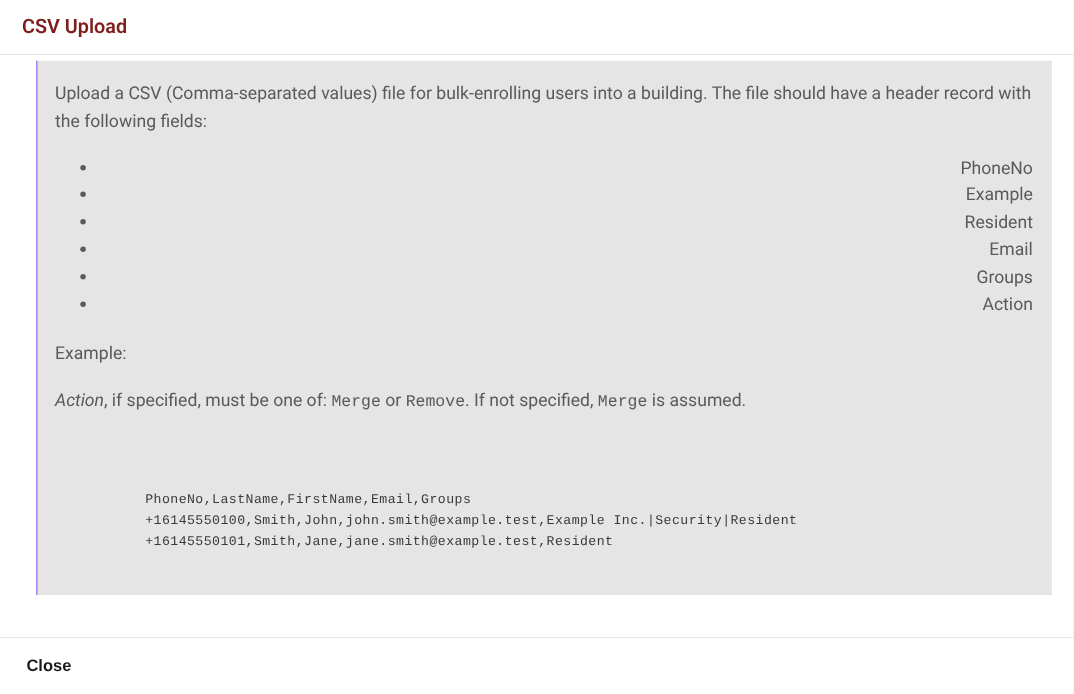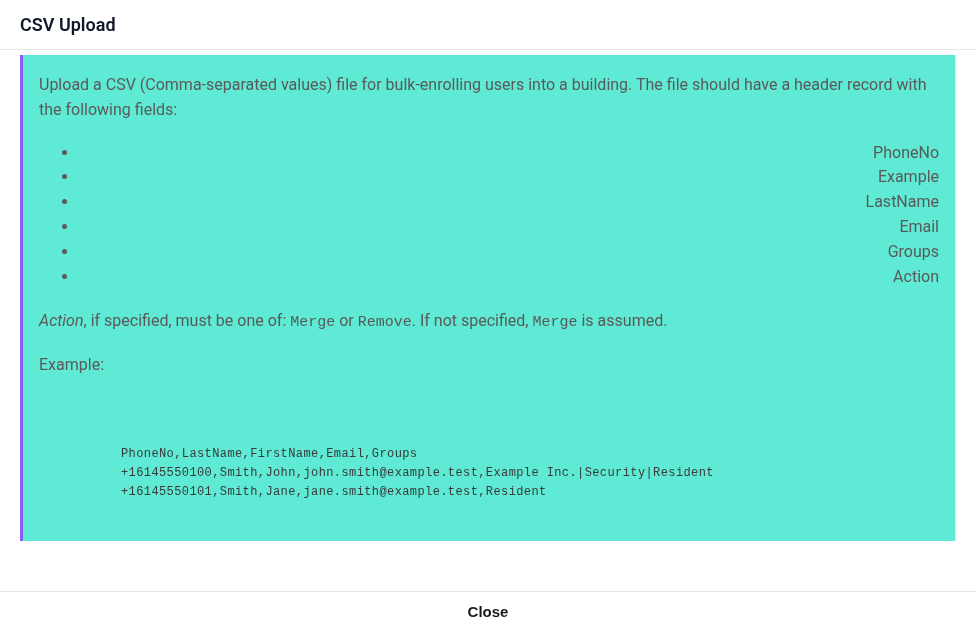--- a/index.html
+++ b/index.html
@@ -17,37 +17,38 @@
       overflow: hidden;
     }
     .header {
       padding: 14px 20px;
       border-bottom: 1px solid #e5e5e5;
       background: #fff;
     }
     .header-title {
       font-size: 18px;
       font-weight: 600;
-      color: #0f172a;
+      color: #7f1d1d;
     }
     .content-wrapper {
       position: absolute;
       top: 55px;
       left: 0;
       right: 0;
       bottom: 52px;
       overflow-y: auto;
       padding: 0 20px;
     }
     .card {
-      background: #5eead4;
-      border-left: 3px solid #8b5cf6;
+      background: #e5e5e5;
+      border-left: 1px solid #8b5cf6;
       border-right: 1px solid #e5e5e5;
       padding: 18px 16px 40px 16px;
       margin-bottom: 20px;
+      margin-left: 13px;
     }
     .desc {
       font-size: 16px;
       line-height: 1.55;
       color: #5a5a5a;
       margin-bottom: 18px;
     }
     ul.fields {
       list-style: disc;
       padding-left: 40px;
@@ -81,26 +82,26 @@
       padding-top: 50px;
       color: #3a3a3a;
       letter-spacing: 0.4px;
       line-height: 1.55;
     }
     .footer {
       position: absolute;
       bottom: 0;
       left: 0;
       right: 0;
-      height: 40px;
+      height: 52px;
       border-top: 1px solid #e5e5e5;
       background: #fff;
       display: flex;
       align-items: center;
-      justify-content: center;
+      justify-content: flex-start;
       padding: 0 20px;
     }
     .close-btn {
       background: none;
       border: none;
       font-size: 15px;
       font-weight: 600;
       color: #1a1a1a;
       cursor: pointer;
       padding: 8px 4px;
@@ -124,32 +125,32 @@
   <div class="header-title">CSV Upload</div>
 </div>
 
 <div class="content-wrapper">
   <div class="card">
     <p class="desc">Upload a CSV (Comma-separated values) file for bulk-enrolling users into a building. The file should have a header record with the following fields:</p>
 
     <ul class="fields">
       <li>PhoneNo</li>
       <li>Example</li>
-      <li>LastName</li>
+      <li>Resident</li>
       <li>Email</li>
       <li>Groups</li>
       <li>Action</li>
     </ul>
 
 
+    <p class="para">Example:</p>
+
     <p class="para">
       <span class="italic">Action</span><span>, if specified, must be one of: </span><span class="mono">Merge</span><span> or </span><span class="mono">Remove</span><span>. If not specified, </span><span class="mono">Merge</span><span> is assumed.</span>
     </p>
-
-    <p class="para">Example:</p>
 
     <pre class="example">PhoneNo,LastName,FirstName,Email,Groups
 +16145550100,Smith,John,john.smith@example.test,Example Inc.|Security|Resident
 +16145550101,Smith,Jane,jane.smith@example.test,Resident</pre>
   </div>
 </div>
 
 <div class="footer">
   <button class="close-btn">Close</button>
 </div>

